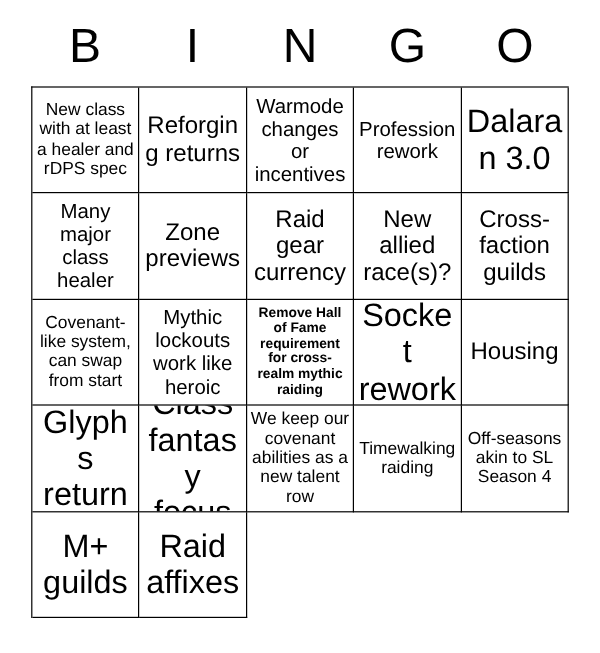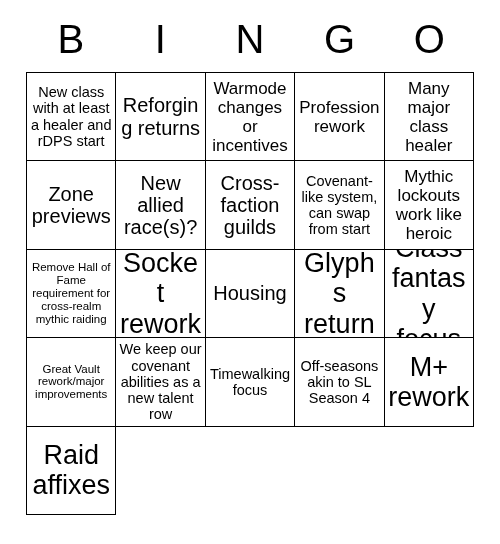--- a/index.html
+++ b/index.html
@@ -70,53 +70,59 @@
     width: 100%;
     line-height: 1.12;
     word-wrap: break-word;
     hyphens: none;
   }
   
   .fs-xl .cell-text { font-size: 27px; }
   .fs-lg .cell-text { font-size: 20px; }
   .fs-md .cell-text { font-size: 17px; }
   .fs-sm .cell-text { font-size: 14.5px; }
-  .fs-xs .cell-text { font-size: 11.5px; }
+  .fs-xs .cell-text { font-size: 11.5px; font-weight: bold; }
 </style>
 </head>
 <body>
 
 <div id="card">
 
   <div id="header">
     <div class="header-letter">B</div>
     <div class="header-letter">I</div>
     <div class="header-letter">N</div>
     <div class="header-letter">G</div>
     <div class="header-letter">O</div>
   </div>
 
   <div id="grid">
       <div class="cell fs-sm">
-        <span class="cell-text">New class with at least a healer and rDPS start</span>
+        <span class="cell-text">New class with at least a healer and rDPS spec</span>
       </div>
       <div class="cell fs-lg">
         <span class="cell-text">Reforging returns</span>
       </div>
       <div class="cell fs-md">
         <span class="cell-text">Warmode changes or incentives</span>
       </div>
       <div class="cell fs-md">
         <span class="cell-text">Profession rework</span>
       </div>
+      <div class="cell fs-xl">
+        <span class="cell-text">Dalaran 3.0</span>
+      </div>
       <div class="cell fs-md">
         <span class="cell-text">Many major class healer</span>
       </div>
       <div class="cell fs-lg">
         <span class="cell-text">Zone previews</span>
+      </div>
+      <div class="cell fs-lg">
+        <span class="cell-text">Raid gear currency</span>
       </div>
       <div class="cell fs-lg">
         <span class="cell-text">New allied race(s)?</span>
       </div>
       <div class="cell fs-lg">
         <span class="cell-text">Cross-faction guilds</span>
       </div>
       <div class="cell fs-sm">
         <span class="cell-text">Covenant-like system, can swap from start</span>
       </div>
@@ -131,33 +137,30 @@
       </div>
       <div class="cell fs-lg">
         <span class="cell-text">Housing</span>
       </div>
       <div class="cell fs-xl">
         <span class="cell-text">Glyphs return</span>
       </div>
       <div class="cell fs-xl">
         <span class="cell-text">Class fantasy focus</span>
       </div>
-      <div class="cell fs-xs">
-        <span class="cell-text">Great Vault rework/major improvements</span>
-      </div>
       <div class="cell fs-sm">
         <span class="cell-text">We keep our covenant abilities as a new talent row</span>
       </div>
       <div class="cell fs-sm">
-        <span class="cell-text">Timewalking focus</span>
+        <span class="cell-text">Timewalking raiding</span>
       </div>
       <div class="cell fs-sm">
         <span class="cell-text">Off-seasons akin to SL Season 4</span>
       </div>
       <div class="cell fs-xl">
-        <span class="cell-text">M+ rework</span>
+        <span class="cell-text">M+ guilds</span>
       </div>
       <div class="cell fs-xl">
         <span class="cell-text">Raid affixes</span>
       </div>
     </div>
 
 </div>
 
 </body></html>

